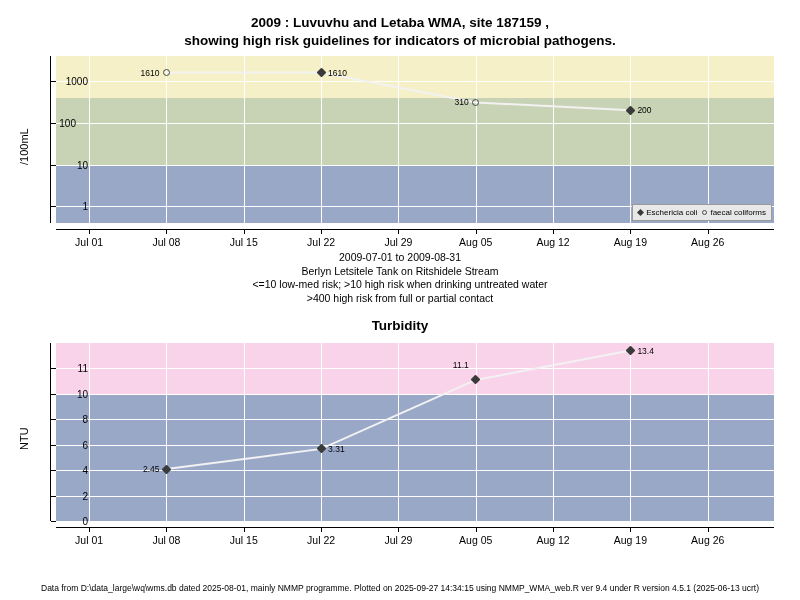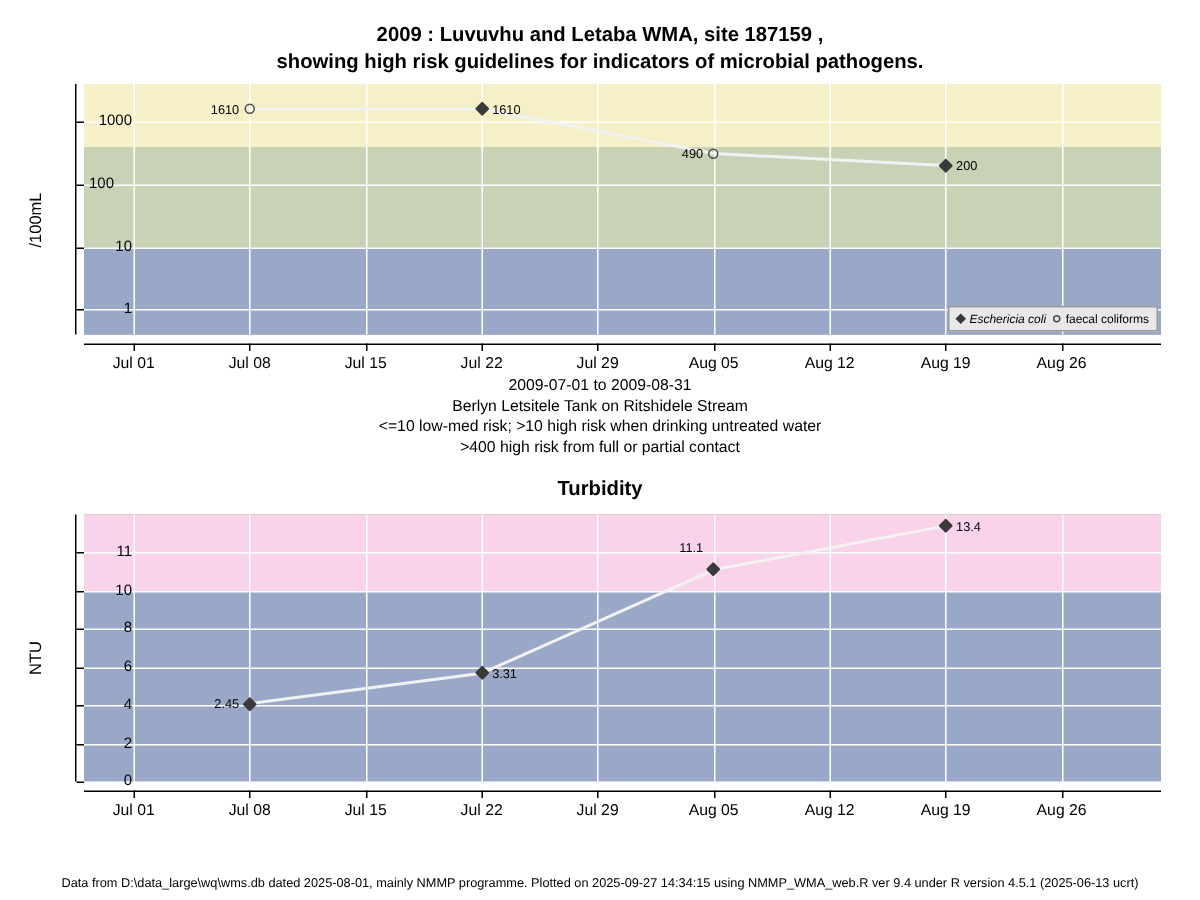--- a/index.html
+++ b/index.html
@@ -183,21 +183,21 @@
     display: inline-block;
   }
   .legend-sym-open {
     width: 5px;
     height: 5px;
     border: 1px solid #4a4a4a;
     border-radius: 50%;
     display: inline-block;
     box-sizing: border-box;
   }
-  .legend-label-italic { font-style: italic; }
+  .legend-label-italic { }
   
   .caption {
     position: absolute;
     left: 0;
     width: 800px;
     text-align: center;
     font-size: 10.5px;
     line-height: 13.5px;
   }
   #caption1 { top: 251px; }
@@ -244,21 +244,21 @@
         <svg width="718" height="167" style="position: absolute; left: 0px; top: 0px;">
           <polyline fill="none" stroke="#f2f2f2" stroke-width="2" points="110.5,16.5 265.1,16.5 419.8,46.4 574.4,54.3"></polyline>
         </svg>
         <div class="pt filled" style="left: 265.108px; top: 16.501px;"></div>
         <div class="pt-label" style="left: 272.108px; top: 16.501px;">1610</div>
         <div class="pt filled" style="left: 574.4px; top: 54.318px;"></div>
         <div class="pt-label" style="left: 581.4px; top: 54.318px;">200</div>
         <div class="pt open" style="left: 110.462px; top: 16.501px;"></div>
         <div class="pt-label" style="left: 103.462px; transform: translate(-100%, -50%); top: 16.501px;">1610</div>
         <div class="pt open" style="left: 419.754px; top: 46.3717px;"></div>
-        <div class="pt-label" style="left: 412.754px; transform: translate(-100%, -50%); top: 46.3717px;">490</div>
+        <div class="pt-label" style="left: 412.754px; transform: translate(-100%, -50%); top: 46.3717px;">310</div>
       </div>
 
     <div class="legend" style="right:2px; bottom:2px;">
       <span class="legend-item">
         <span class="legend-sym-filled"></span>
         <span class="legend-label-italic">Eschericia coli</span>
       </span>
       <span class="legend-item">
         <span class="legend-sym-open"></span>
         <span>faecal coliforms</span>

